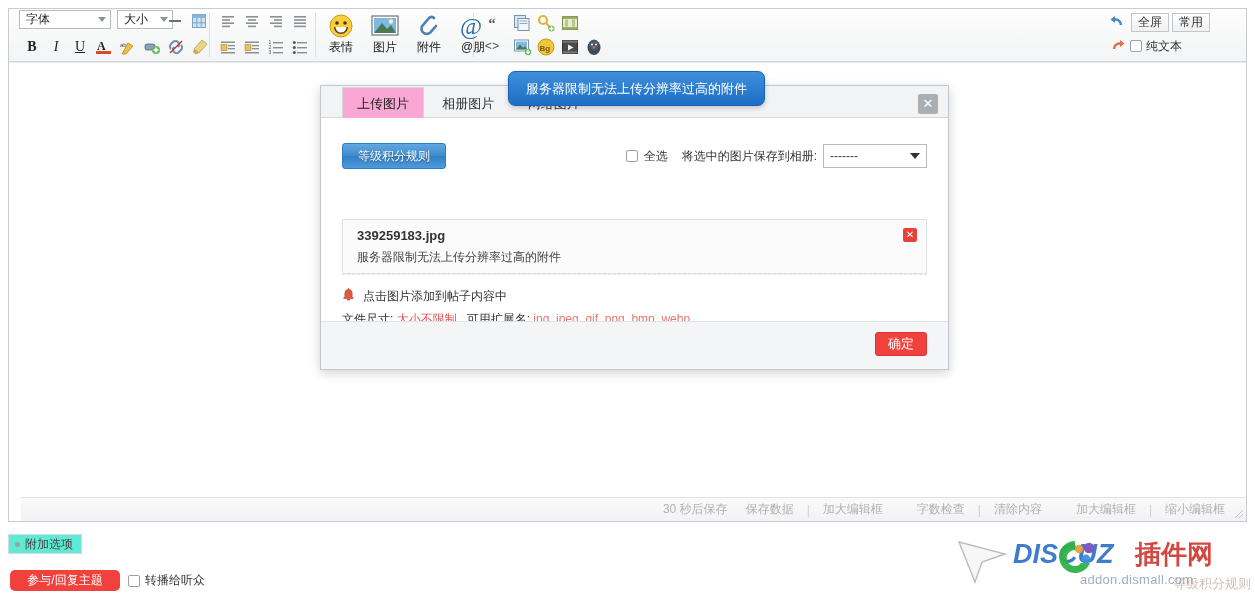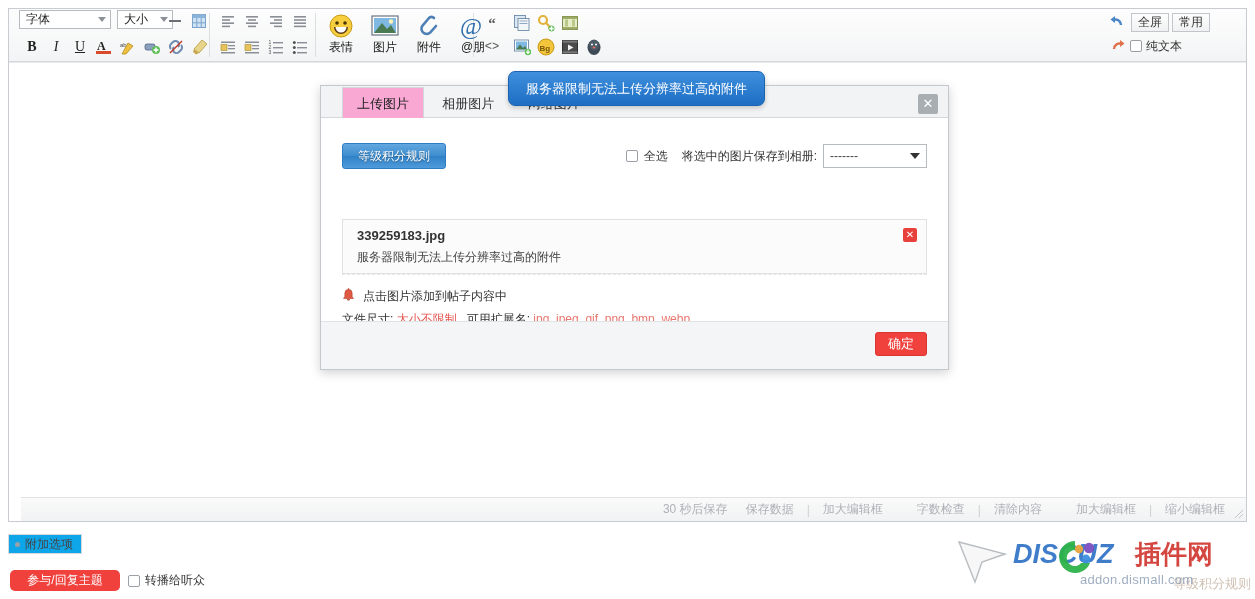--- a/index.html
+++ b/index.html
@@ -306,21 +306,21 @@
     box-shadow: 0 2px 5px rgba(0,0,0,.20);
     z-index: 60;
   }
 
   
   #extra-btn {
     position: absolute;
     left: 8px; top: 534px;
     height: 20px;
     border: 1px solid #d7dadd;
-    background: #0ea5e9;
+    background: #5eead4;
     font-size: 12px;
     color: #444;
     display: inline-flex;
     align-items: center;
     padding: 0 8px 0 6px;
   }
   #extra-btn .dot {
     width: 5px; height: 5px; border-radius: 50%;
     background: #9aa0a6; margin-right: 5px;
   }

